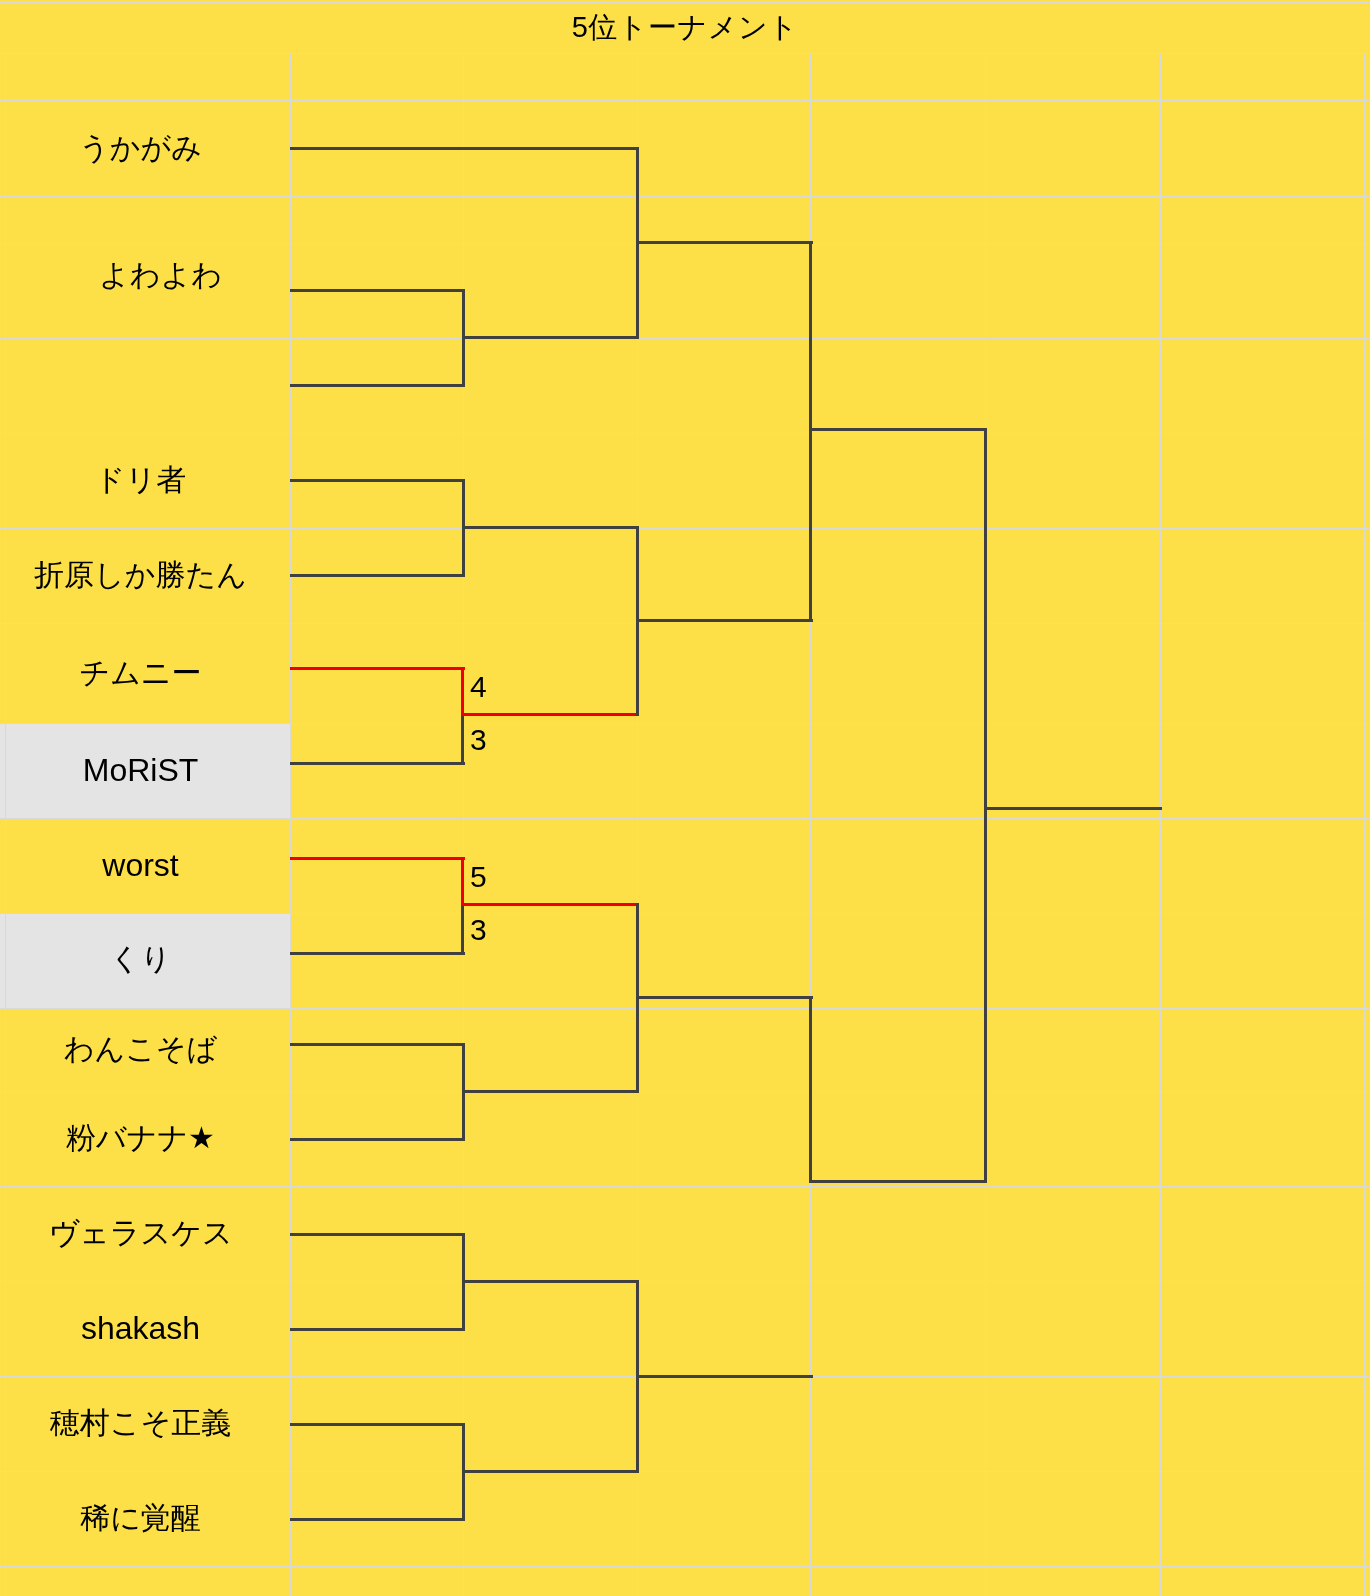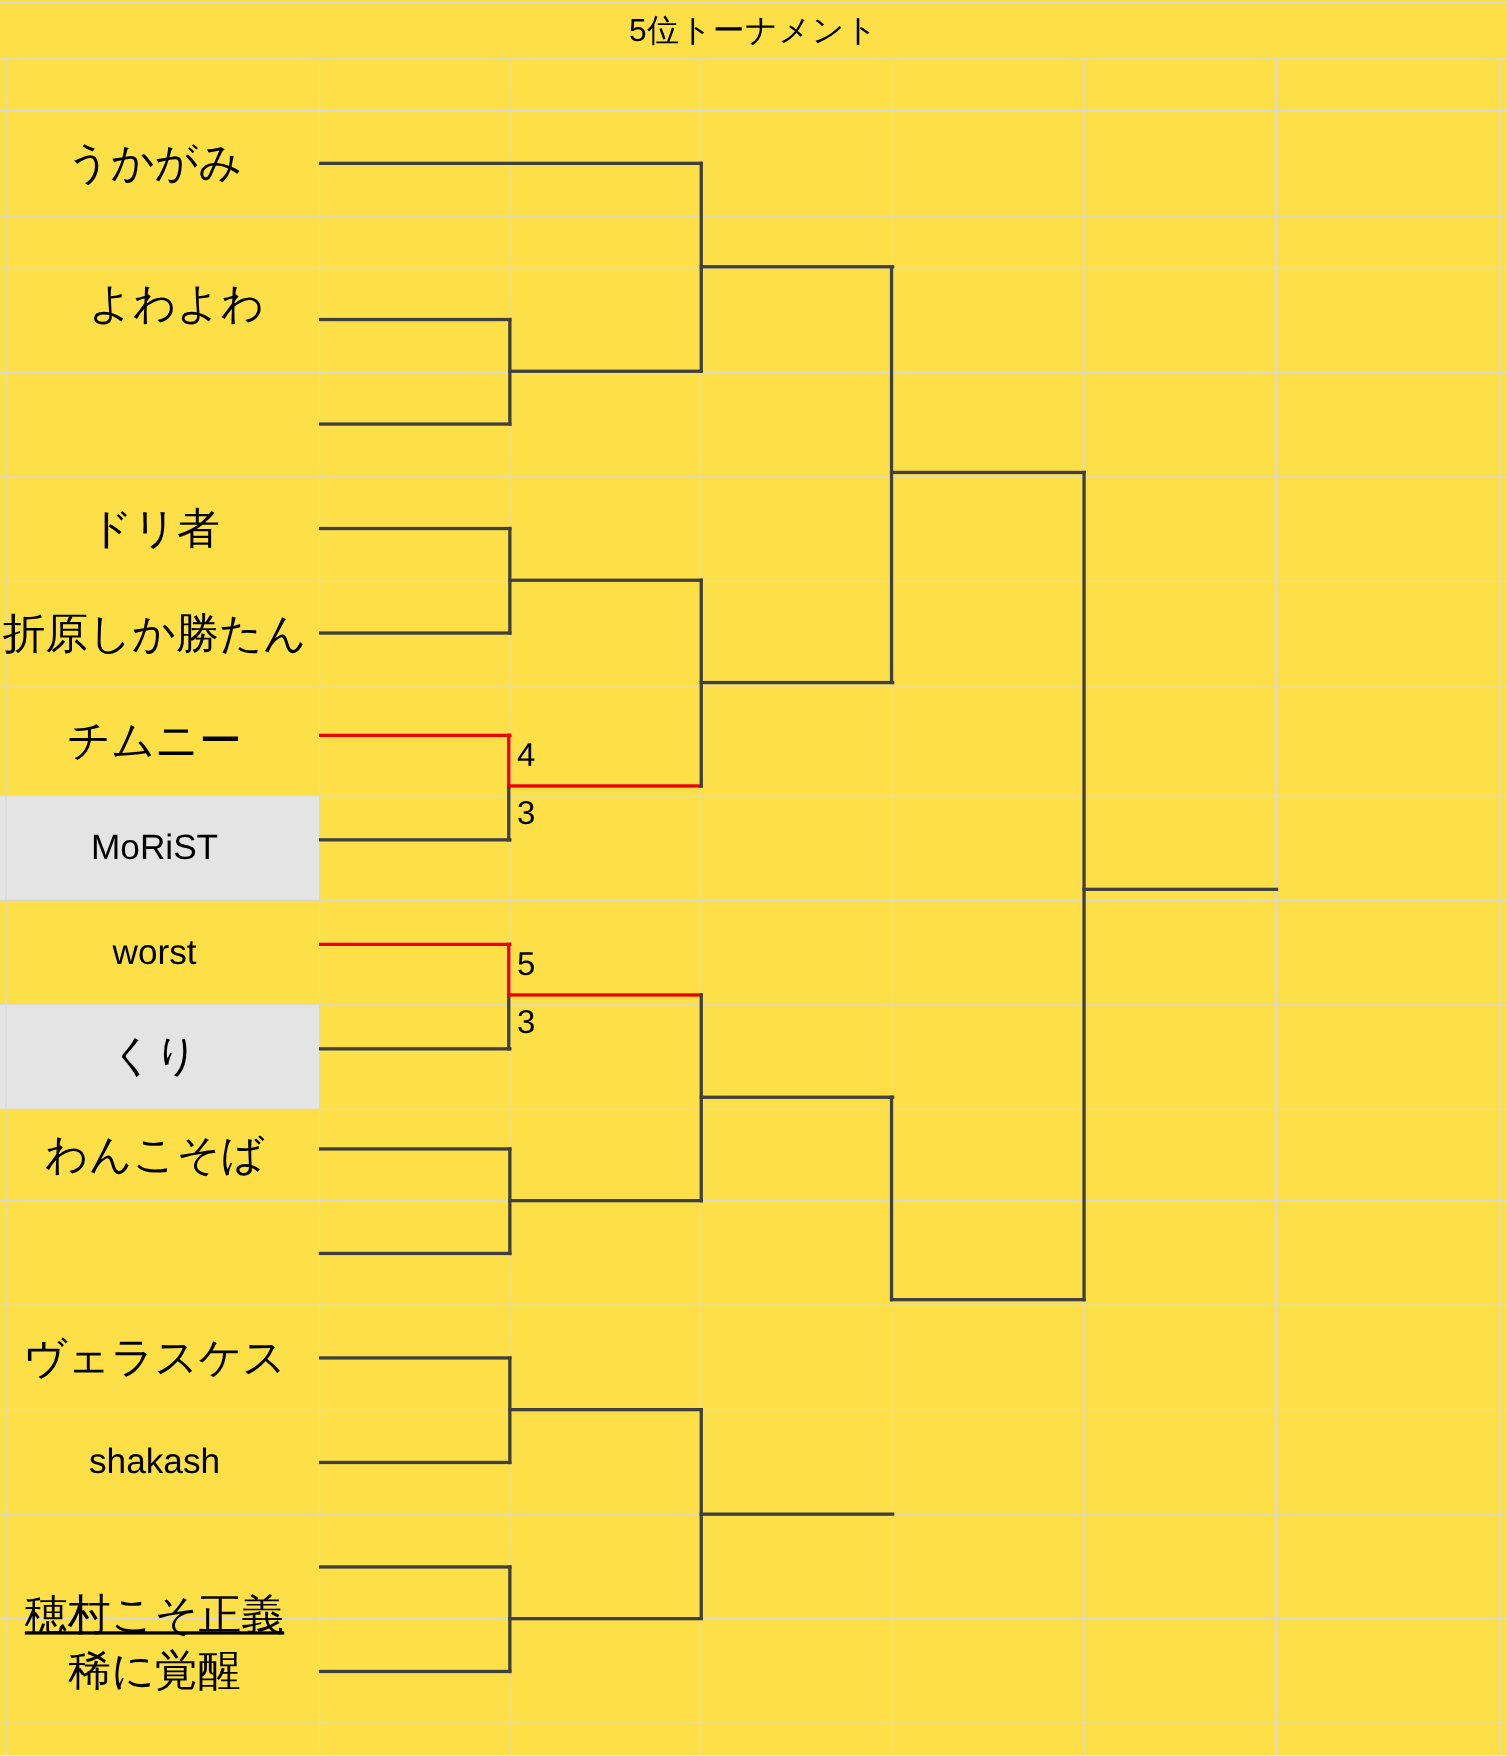--- a/index.html
+++ b/index.html
@@ -53,21 +53,21 @@
     white-space: nowrap;
   }
   
   .name-cell {
     position: absolute;
     left: 0;
     width: 285px;
     display: flex;
     align-items: center;
     justify-content: center;
-    font-size: 39px;
+    font-size: 30px;
     color: #000000;
     white-space: nowrap;
     box-sizing: border-box;
     padding-right: 4px;
   }
   .name-cell.latin { font-size: 32px; }
   
   .bline-h {
     position: absolute;
     height: 3px;
@@ -133,23 +133,24 @@
 
   <div class="name-cell" style="top:100px;height:96px;">うかがみ</div>
   <div class="name-cell" style="top:228px;height:95px;padding-left:40px;">よわよわ</div>
   <div class="name-cell" style="top:433px;height:95px;">ドリ者</div>
   <div class="name-cell" style="top:528px;height:95px;">折原しか勝たん</div>
   <div class="name-cell latin" style="top:723px;height:95px;">MoRiST</div>
   <div class="name-cell" style="top:623px;height:100px;">チムニー</div>
   <div class="name-cell latin" style="top:818px;height:95px;">worst</div>
   <div class="name-cell" style="top:913px;height:93px;">くり</div>
   <div class="name-cell" style="top:1008px;height:83px;">わんこそば</div>
+  <div class="name-cell" style="top:1091px;height:95px;">粉バナナ★</div>
   <div class="name-cell latin" style="top:1281px;height:95px;">shakash</div>
   <div class="name-cell" style="top:1186px;height:95px;">ヴェラスケス</div>
-  <div class="name-cell" style="top:1420px;height:95px;text-decoration:underline;">穂村こそ正義</div>
+  <div class="name-cell" style="top:1376px;height:95px;">穂村こそ正義</div>
   <div class="name-cell" style="top:1471px;height:95px;">稀に覚醒</div>
 
   <div class="bline-h" style="left:290px;top:147px;width:349px;"></div>
 
   <div class="bline-h" style="left:290px;top:289px;width:175px;"></div>
   <div class="bline-h" style="left:290px;top:384px;width:175px;"></div>
   <div class="bline-v" style="left:462px;top:289px;height:98px;"></div>
 
   <div class="bline-h" style="left:462px;top:336px;width:177px;"></div>
 

